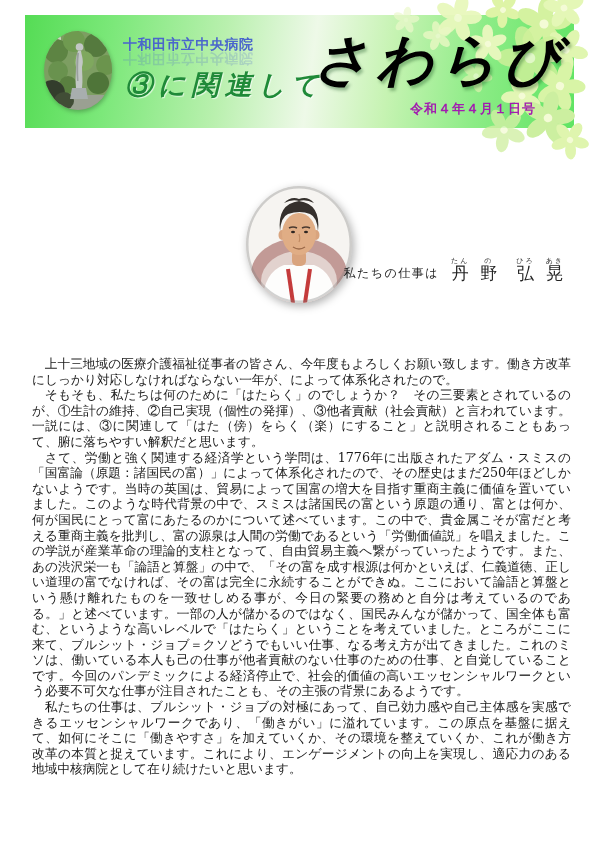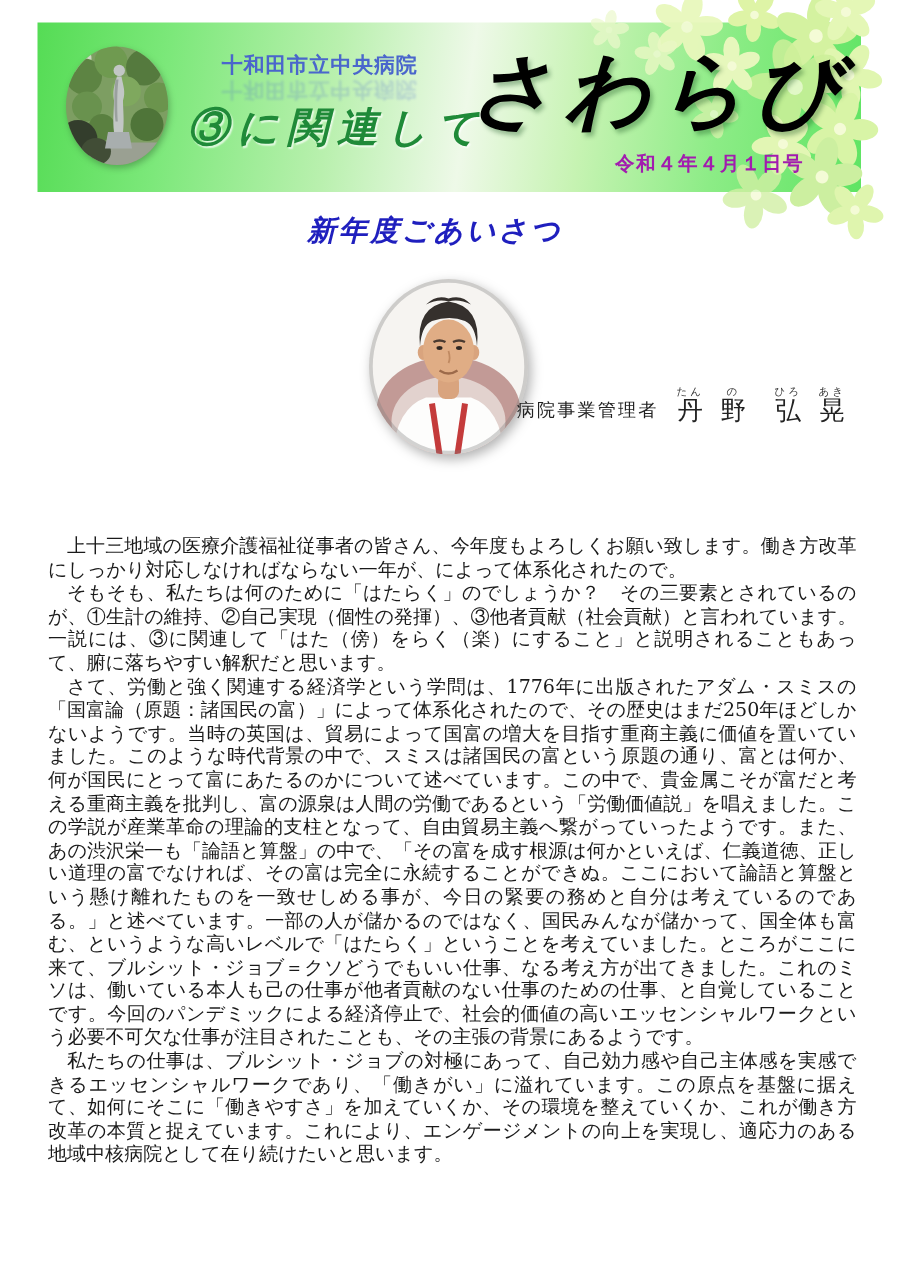--- a/index.html
+++ b/index.html
@@ -36,21 +36,21 @@
   .statue-photo {
     position: absolute;
     left: 19px; top: 16px;
     width: 68px; height: 79px;
     filter: drop-shadow(1px 2px 2px rgba(0,0,0,0.25));
   }
   .hospital-name-block {
     position: absolute;
     left: 98px; top: 21px;
     width: 180px;
-    text-align: center;
+    text-align: left;
     line-height: 17px;
   }
   .hospital-name {
     font-family: "DejaVu Sans", "Liberation Sans", sans-serif;
     font-weight: bold;
     font-size: 14px;
     letter-spacing: 0.5px;
     color: #4a66cc;
     display: block;
   }
@@ -248,21 +248,20 @@
     <div class="hospital-name-block">
       <span class="hospital-name">十和田市立中央病院</span>
       <span class="hospital-name-reflection" aria-hidden="true">十和田市立中央病院</span>
     </div>
 
     <div class="newsletter-label">③に関連して</div>
     <div class="newsletter-title">さわらび</div>
     <div class="issue-date">令和４年４月１日号</div>
   </div>
 
-  <div class="section-title">新年度ごあいさつ</div>
 
   <svg class="portrait-photo" viewBox="0 0 106 117">
     <defs>
       <clipPath id="pClip">
           <ellipse cx="53" cy="58.5" rx="53" ry="58.5"></ellipse>
         </clipPath>
     </defs>
     <g clip-path="url(#pClip)">
       <rect width="106" height="117" fill="#f6f4f1"></rect>
       <ellipse cx="53" cy="88" rx="48" ry="36" fill="#c29a96"></ellipse>
@@ -280,21 +279,21 @@
       <path d="M56 42 Q60 40 64 42" stroke="#4a3a30" stroke-width="1.6" fill="none"></path>
       <ellipse cx="47" cy="46" rx="2" ry="1.3" fill="#2e2622"></ellipse>
       <ellipse cx="60" cy="46" rx="2" ry="1.3" fill="#2e2622"></ellipse>
       <path d="M53 48 Q54.5 53 53 56" stroke="#c08a62" stroke-width="1.2" fill="none"></path>
       <path d="M47 61 Q53 65 59 61" stroke="#9c6a4a" stroke-width="1.5" fill="none"></path>
       <ellipse cx="53" cy="58.5" rx="52" ry="57.5" fill="none" stroke="rgba(130,130,130,0.35)" stroke-width="3"></ellipse>
     </g>
   </svg>
 
   <div class="author-block">
-    <span class="author-role">病院事業管理者</span>
+    <span class="author-role">私たちの仕事は</span>
     <span class="author-name">
         <ruby>丹<rt>たん</rt></ruby>
         <ruby>野<rt>の</rt></ruby>
         <ruby>弘<rt>ひろ</rt></ruby>
         <ruby>晃<rt>あき</rt></ruby>
       </span>
   </div>
 
 
   <div class="article-body">

